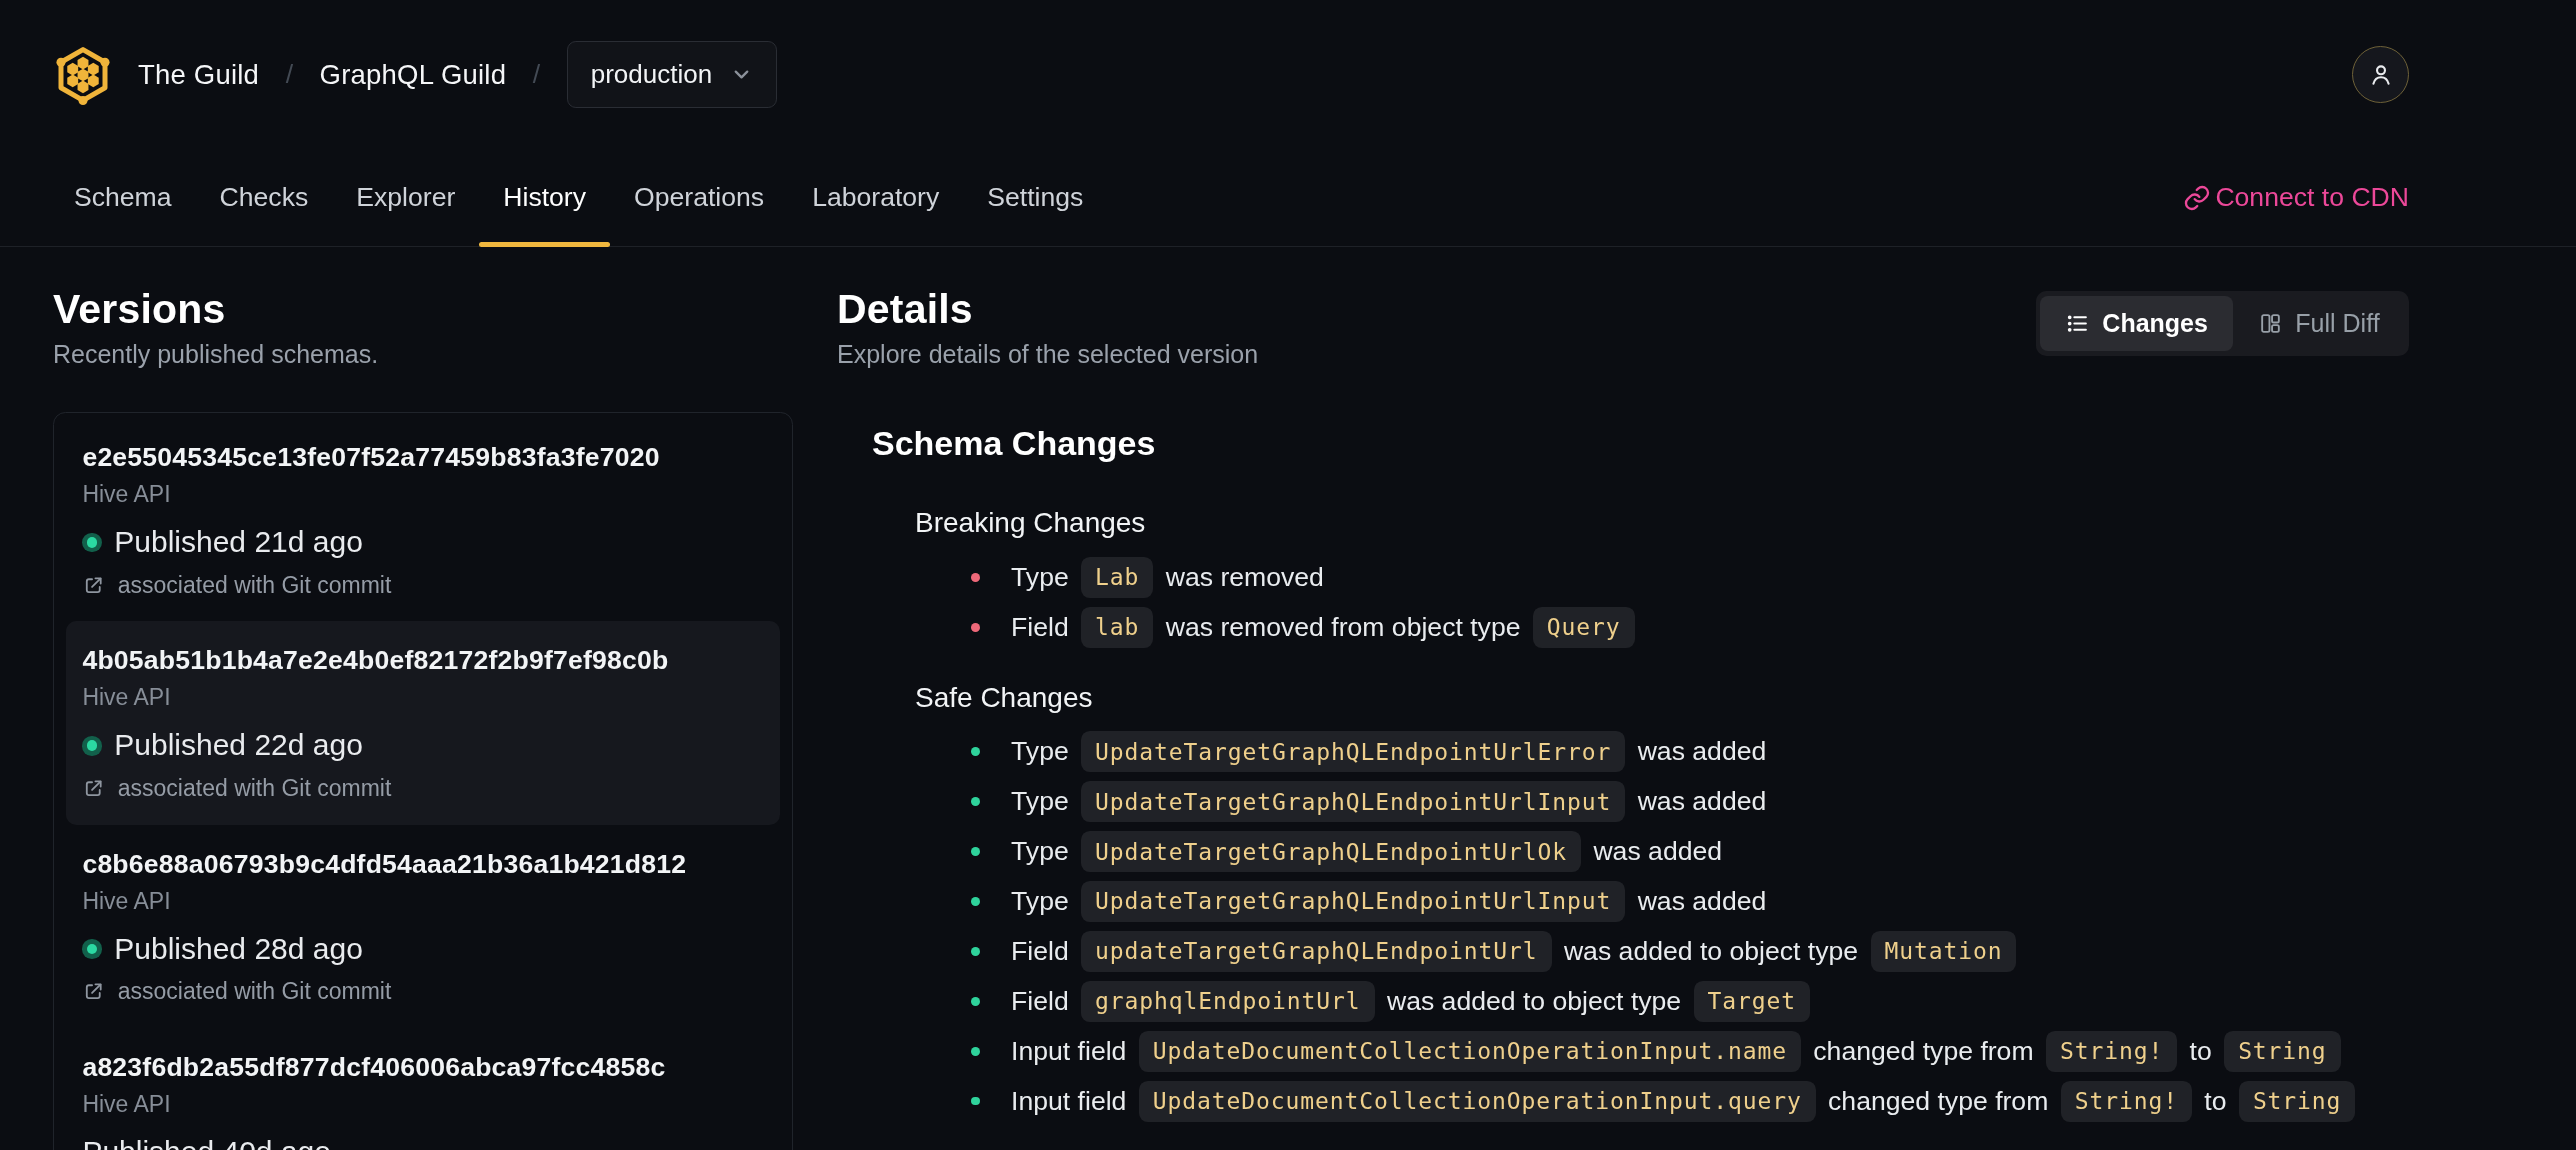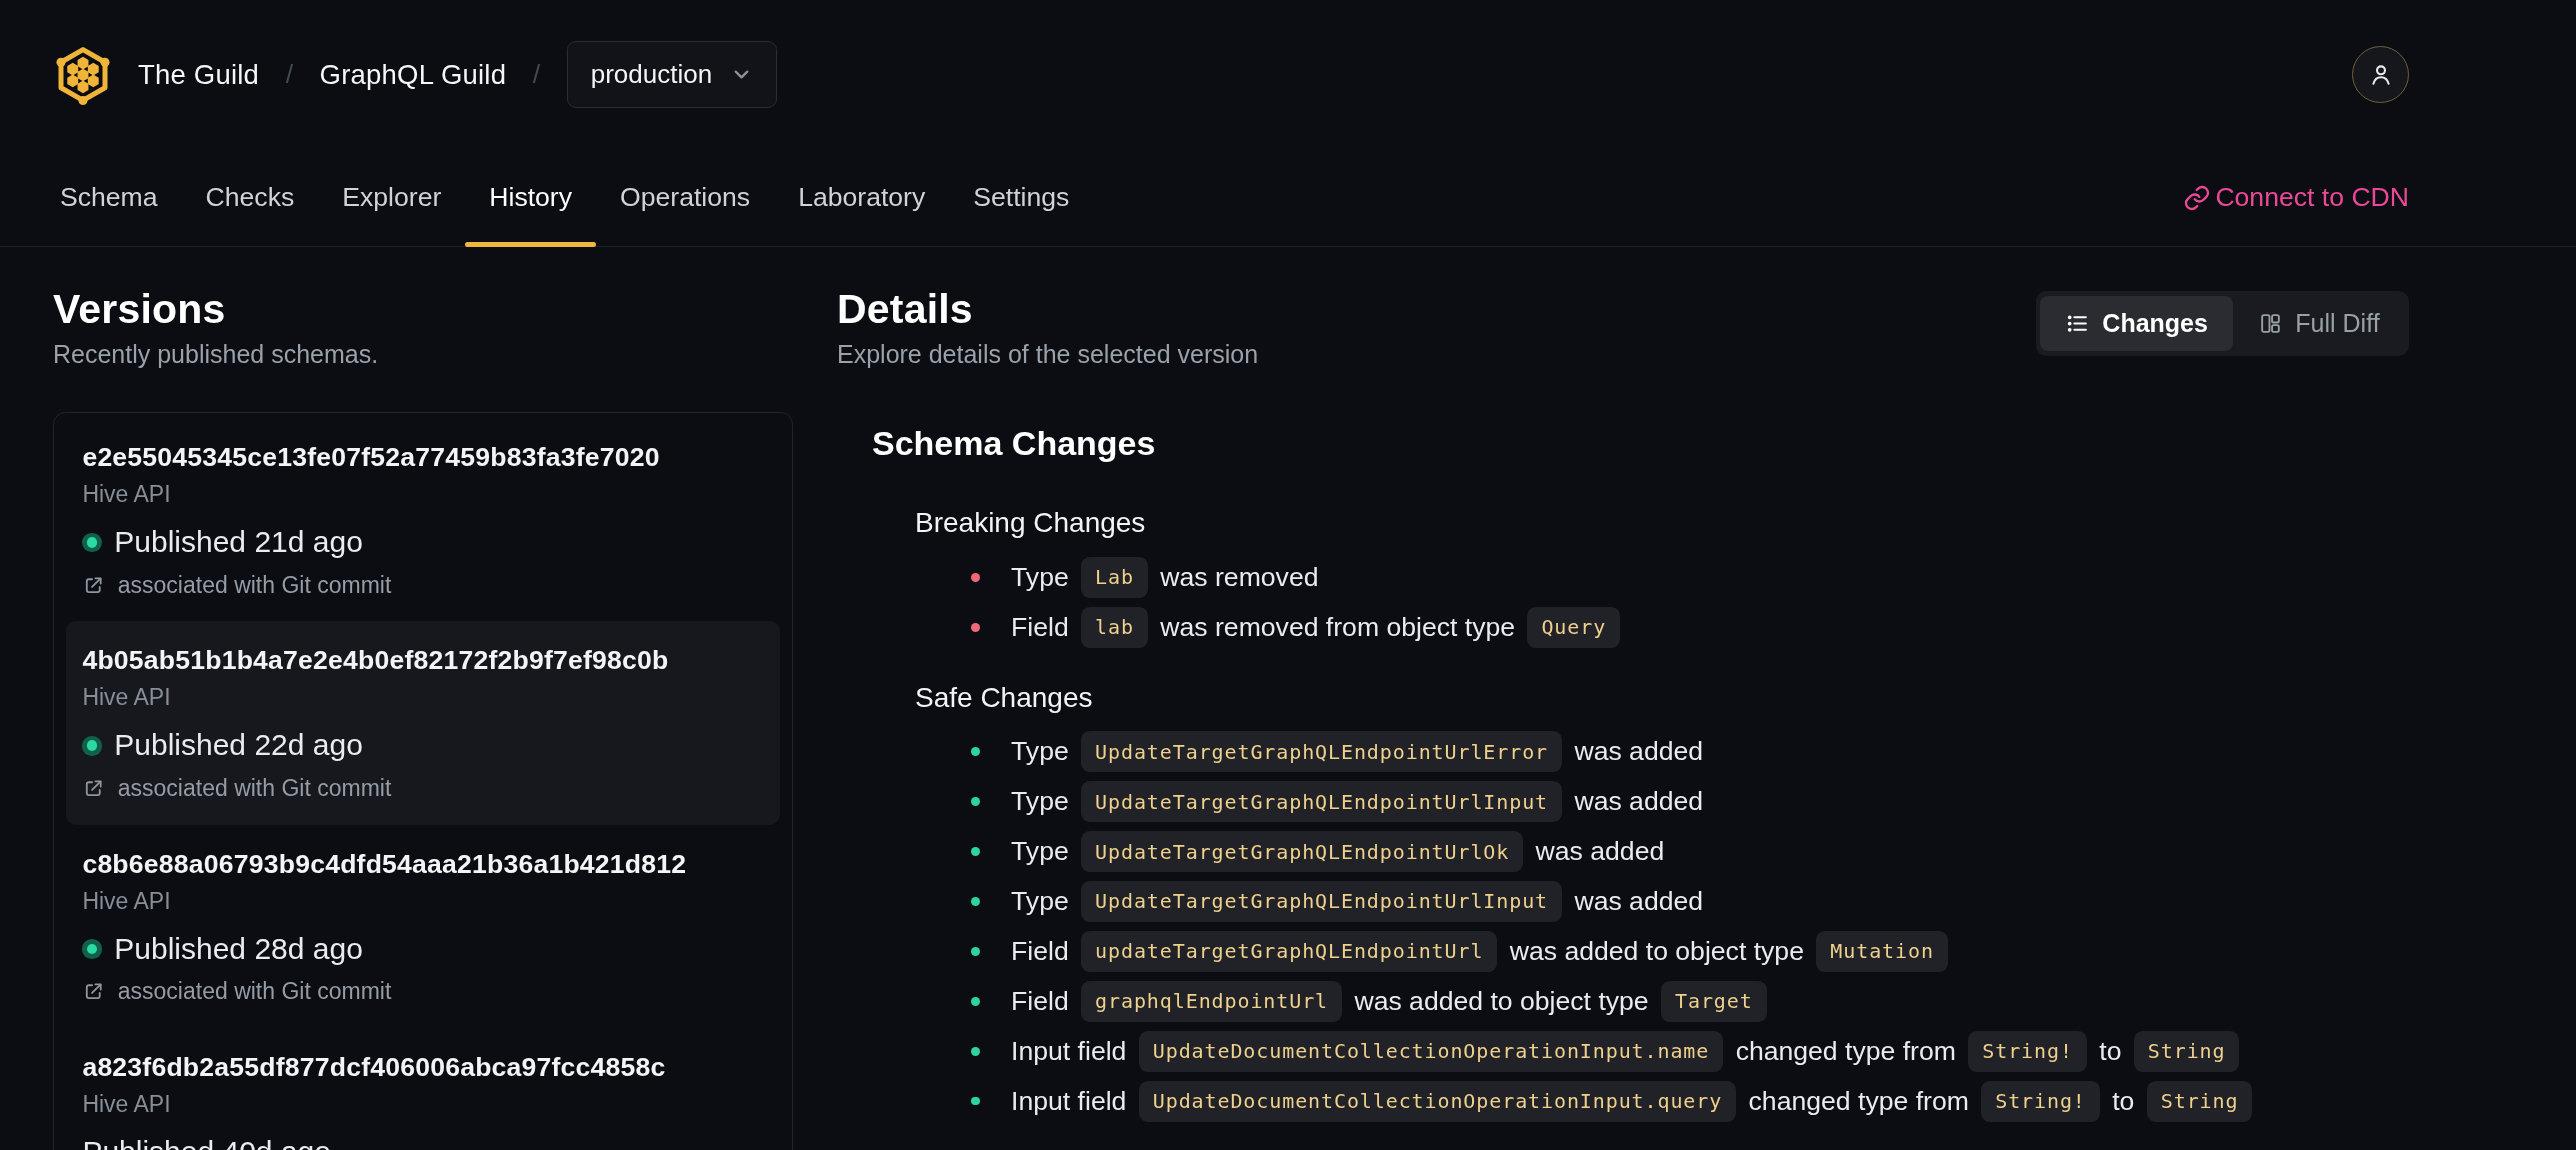--- a/index.html
+++ b/index.html
@@ -44,21 +44,21 @@
     cursor: pointer;
   }
   .avatar-btn svg { width: 28px; height: 28px; color: #e9ebee; }
 
   
   .nav {
     height: 98px;
     border-bottom: 0.9px solid #1e2127;
     display: flex;
     align-items: stretch;
-    padding: 0 167px 0 36px;
+    padding: 0 167px 0 50px;
   }
   .tabs { display: flex; align-items: stretch; }
   .tab {
     position: relative;
     background: none; border: none;
     padding: 0 24px;
     font-family: inherit;
     font-size: 26.6px;
     color: #cfd3d9;
     display: flex; align-items: center;
@@ -178,21 +178,21 @@
   .row-parts { display: inline-flex; align-items: center; flex-wrap: nowrap; }
   .part-text { font-size: 26.6px; color: #e9ecef; margin: 0 6.2px; white-space: nowrap; }
   .chip {
     display: inline-flex; align-items: center;
     height: 41px;
     padding: 0 14px;
     margin: 0 6.2px;
     background: #202227;
     border-radius: 8.9px;
     font-family: "DejaVu Sans Mono", monospace;
-    font-size: 20px;
+    font-size: 23px;
     letter-spacing: 0.9px;
     color: #efd08c;
     white-space: nowrap;
   }
 </style>
 </head>
 <body>
 
 <div class="page">
 

